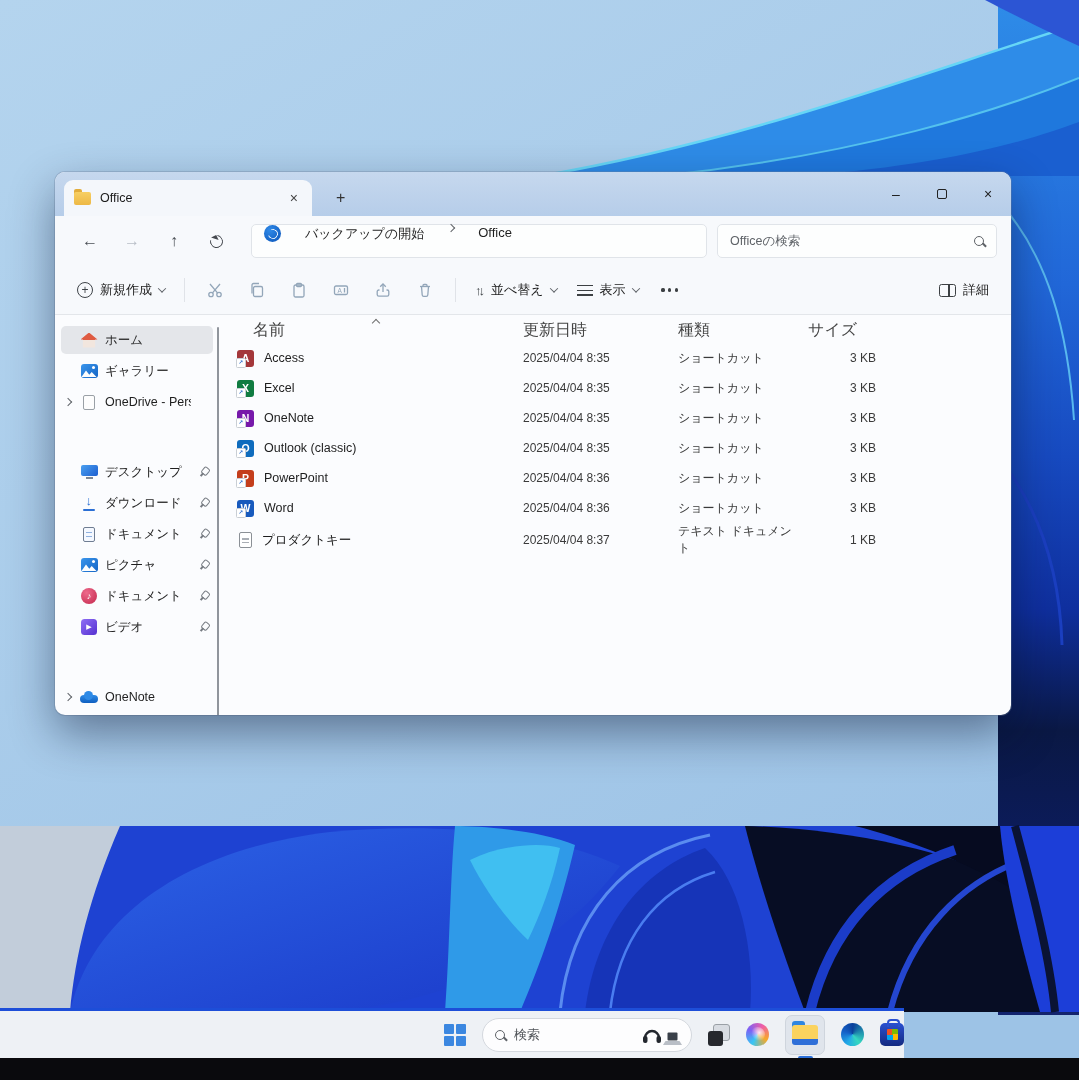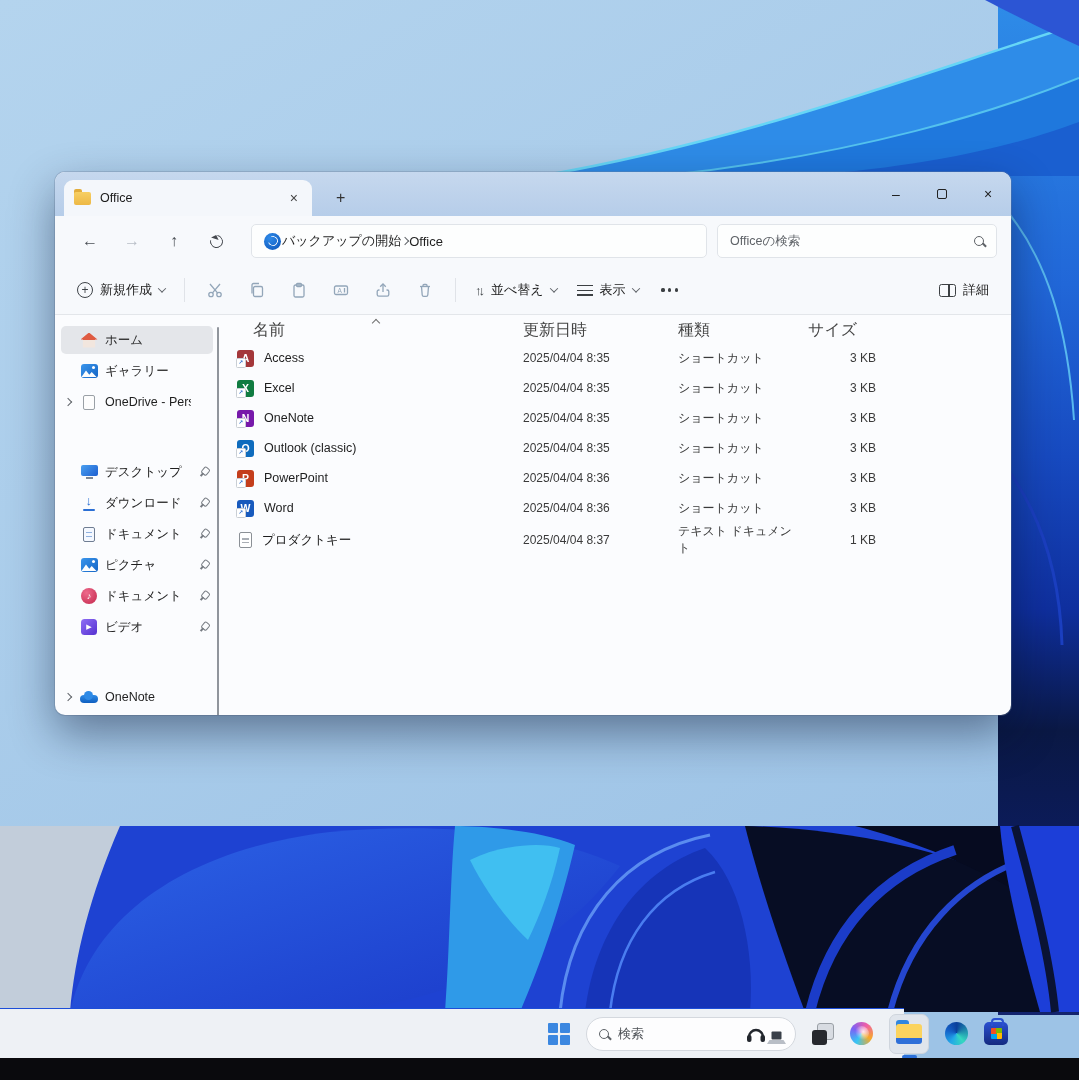--- a/index.html
+++ b/index.html
@@ -23,21 +23,21 @@
   .wctrls { margin-left:auto; display:flex; height:44px; }
   .wc { width:46px; display:flex; align-items:center; justify-content:center; font-size:14px; color:#222; }
   .maxbox { width:10px; height:10px; border:1.2px solid #222; border-radius:2px; }
 
   .addr { height:50px; background:#f7f9fc; display:flex; align-items:center; padding:0 14px; }
   .navbtn { width:42px; height:34px; display:flex; align-items:center; justify-content:center; font-size:16px; color:#4a4f55; }
   .navbtn.dis { color:#b8bec6; }
   .refresh { width:13px; height:13px; border:1.6px solid #45494f; border-radius:50%; border-top-color:transparent; position:relative; transform:rotate(-35deg); }
   .refresh::after { content:""; position:absolute; top:-4.5px; right:-1.5px; border:4px solid transparent; border-bottom-color:#45494f; transform:rotate(55deg); }
   .crumbbar { flex:1; height:34px; margin:0 10px 0 14px; background:#fdfefe; border:1px solid #e0e4e9; border-radius:5px;
-              display:flex; align-items:center; padding:0 12px; gap:1px; font-size:13px; color:#1f1f1f; }
+              display:flex; padding:0 12px; gap:24px; font-size:13px; color:#1f1f1f; }
   .sync { width:17px; height:17px; border-radius:50%; background:radial-gradient(circle at 35% 30%,#2f8ae8,#0a53b8); position:relative; flex:0 0 auto; }
   .sync::before { content:""; position:absolute; inset:3.5px; border:1.6px solid #fff; border-left-color:transparent; border-radius:50%; transform:rotate(25deg); }
   .chev-r { width:6px; height:6px; border-right:1.5px solid #5f6368; border-bottom:1.5px solid #5f6368; transform:rotate(-45deg); flex:0 0 auto; }
   .chev-d { width:6px; height:6px; border-right:1.4px solid #5f6368; border-bottom:1.4px solid #5f6368; transform:rotate(45deg) translate(-1px,-1px); }
   .searchbox { width:280px; height:34px; background:#fdfefe; border:1px solid #e0e4e9; border-radius:5px;
                display:flex; align-items:center; padding:0 12px; font-size:12.5px; color:#5f6368; }
   .mag { width:10px; height:10px; border:1.6px solid #5f6368; border-radius:50%; position:relative; margin-left:auto; }
   .mag::after { content:""; position:absolute; width:5px; height:1.6px; background:#5f6368; right:-4px; bottom:-1px; transform:rotate(45deg); }
 
   .tools { height:49px; background:#f7f9fc; border-bottom:1px solid #e3e6ea; display:flex; align-items:center; padding:0 12px; }
@@ -124,21 +124,21 @@
   
   .fold { width:17px; height:13px; position:relative; flex:0 0 auto; }
   .fold::before { content:""; position:absolute; top:-2.5px; left:0; width:8px; height:5px; background:#e2ad3c; border-radius:2px 2px 0 0; }
   .fold::after { content:""; position:absolute; inset:0; background:linear-gradient(180deg,#f7cf63,#edb845); border-radius:2px; }
   .fold.big { width:26px; height:20px; }
   .fold.big::before { top:-4px; width:13px; height:7px; background:#2f86e0; border-radius:3px 3px 0 0; }
   .fold.big::after { background:linear-gradient(180deg,#fbd35e 0 68%,#2f6fd8 68% 100%); border-radius:3px; }
 
   
   .tbar { position:absolute; left:0; top:1008px; width:904px; height:50px; background:#eef1f5;
-          border-top:1px solid #1d4ed8; display:flex; align-items:center; gap:16px; padding-left:548px; }
+          border-top:3px solid #1d4ed8; display:flex; align-items:center; gap:16px; padding-left:548px;justify-content:flex-end; }
   .start { width:22px; height:22px; display:grid; grid-template-columns:1fr 1fr; grid-template-rows:1fr 1fr; gap:2px; flex:0 0 auto; }
   .start i { background:#3b87e0; border-radius:1px; }
   .tsearch { width:210px; height:34px; background:#fdfdfe; border:1px solid #d4d8de; border-radius:17px;
              display:flex; align-items:center; padding:0 6px 0 12px; gap:9px; font-size:13px; color:#4d5156; flex:0 0 auto; }
   .tsearch .gadget { margin-left:auto; display:flex; }
   .tview { width:22px; height:22px; position:relative; flex:0 0 auto; }
   .tview::before { content:""; position:absolute; right:0; top:0; width:15px; height:15px; background:#d8dce2; border:1px solid #9aa0a6; border-radius:3px; }
   .tview::after { content:""; position:absolute; left:0; bottom:0; width:15px; height:15px; background:#26282d; border-radius:3px; }
   .copilot { width:23px; height:23px; border-radius:50%; background:conic-gradient(from 210deg,#37c6f4,#7b61f5,#ef5da8,#f7a928,#37c6f4); position:relative; flex:0 0 auto; }
   .copilot::after { content:""; position:absolute; inset:4px; border-radius:50%; background:radial-gradient(circle at 62% 38%,rgba(255,255,255,.85),rgba(255,255,255,0) 62%); }

